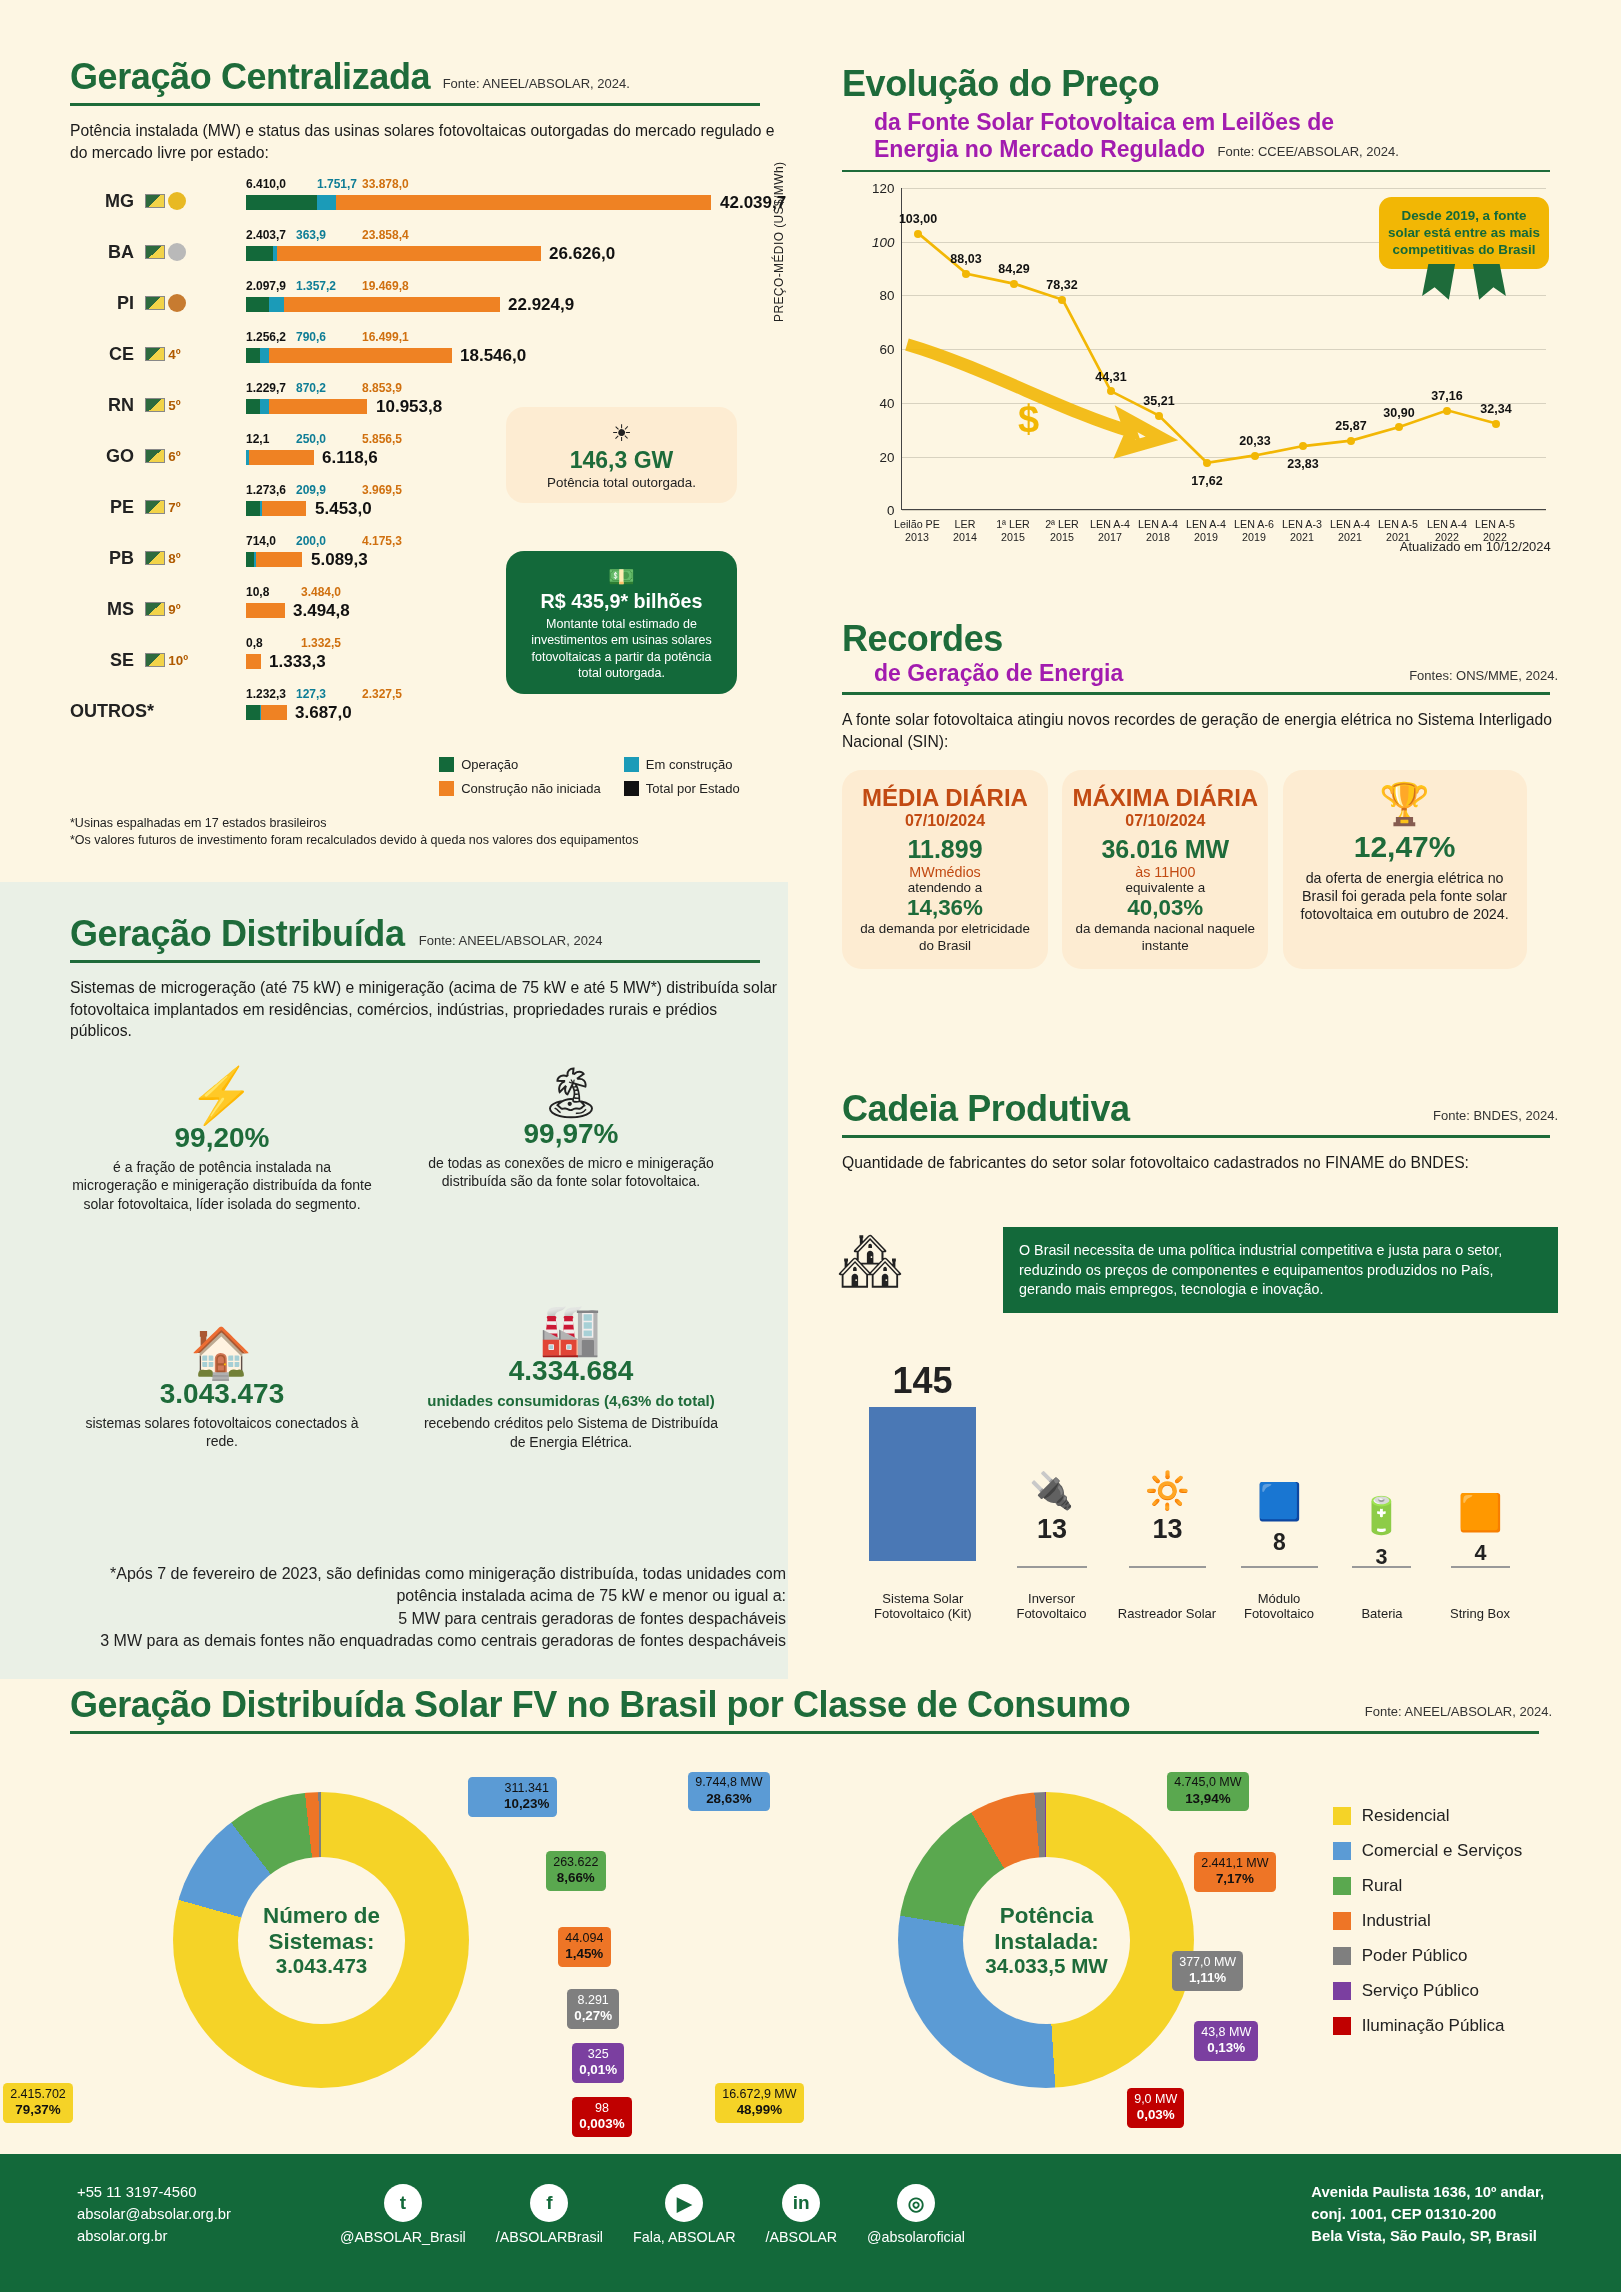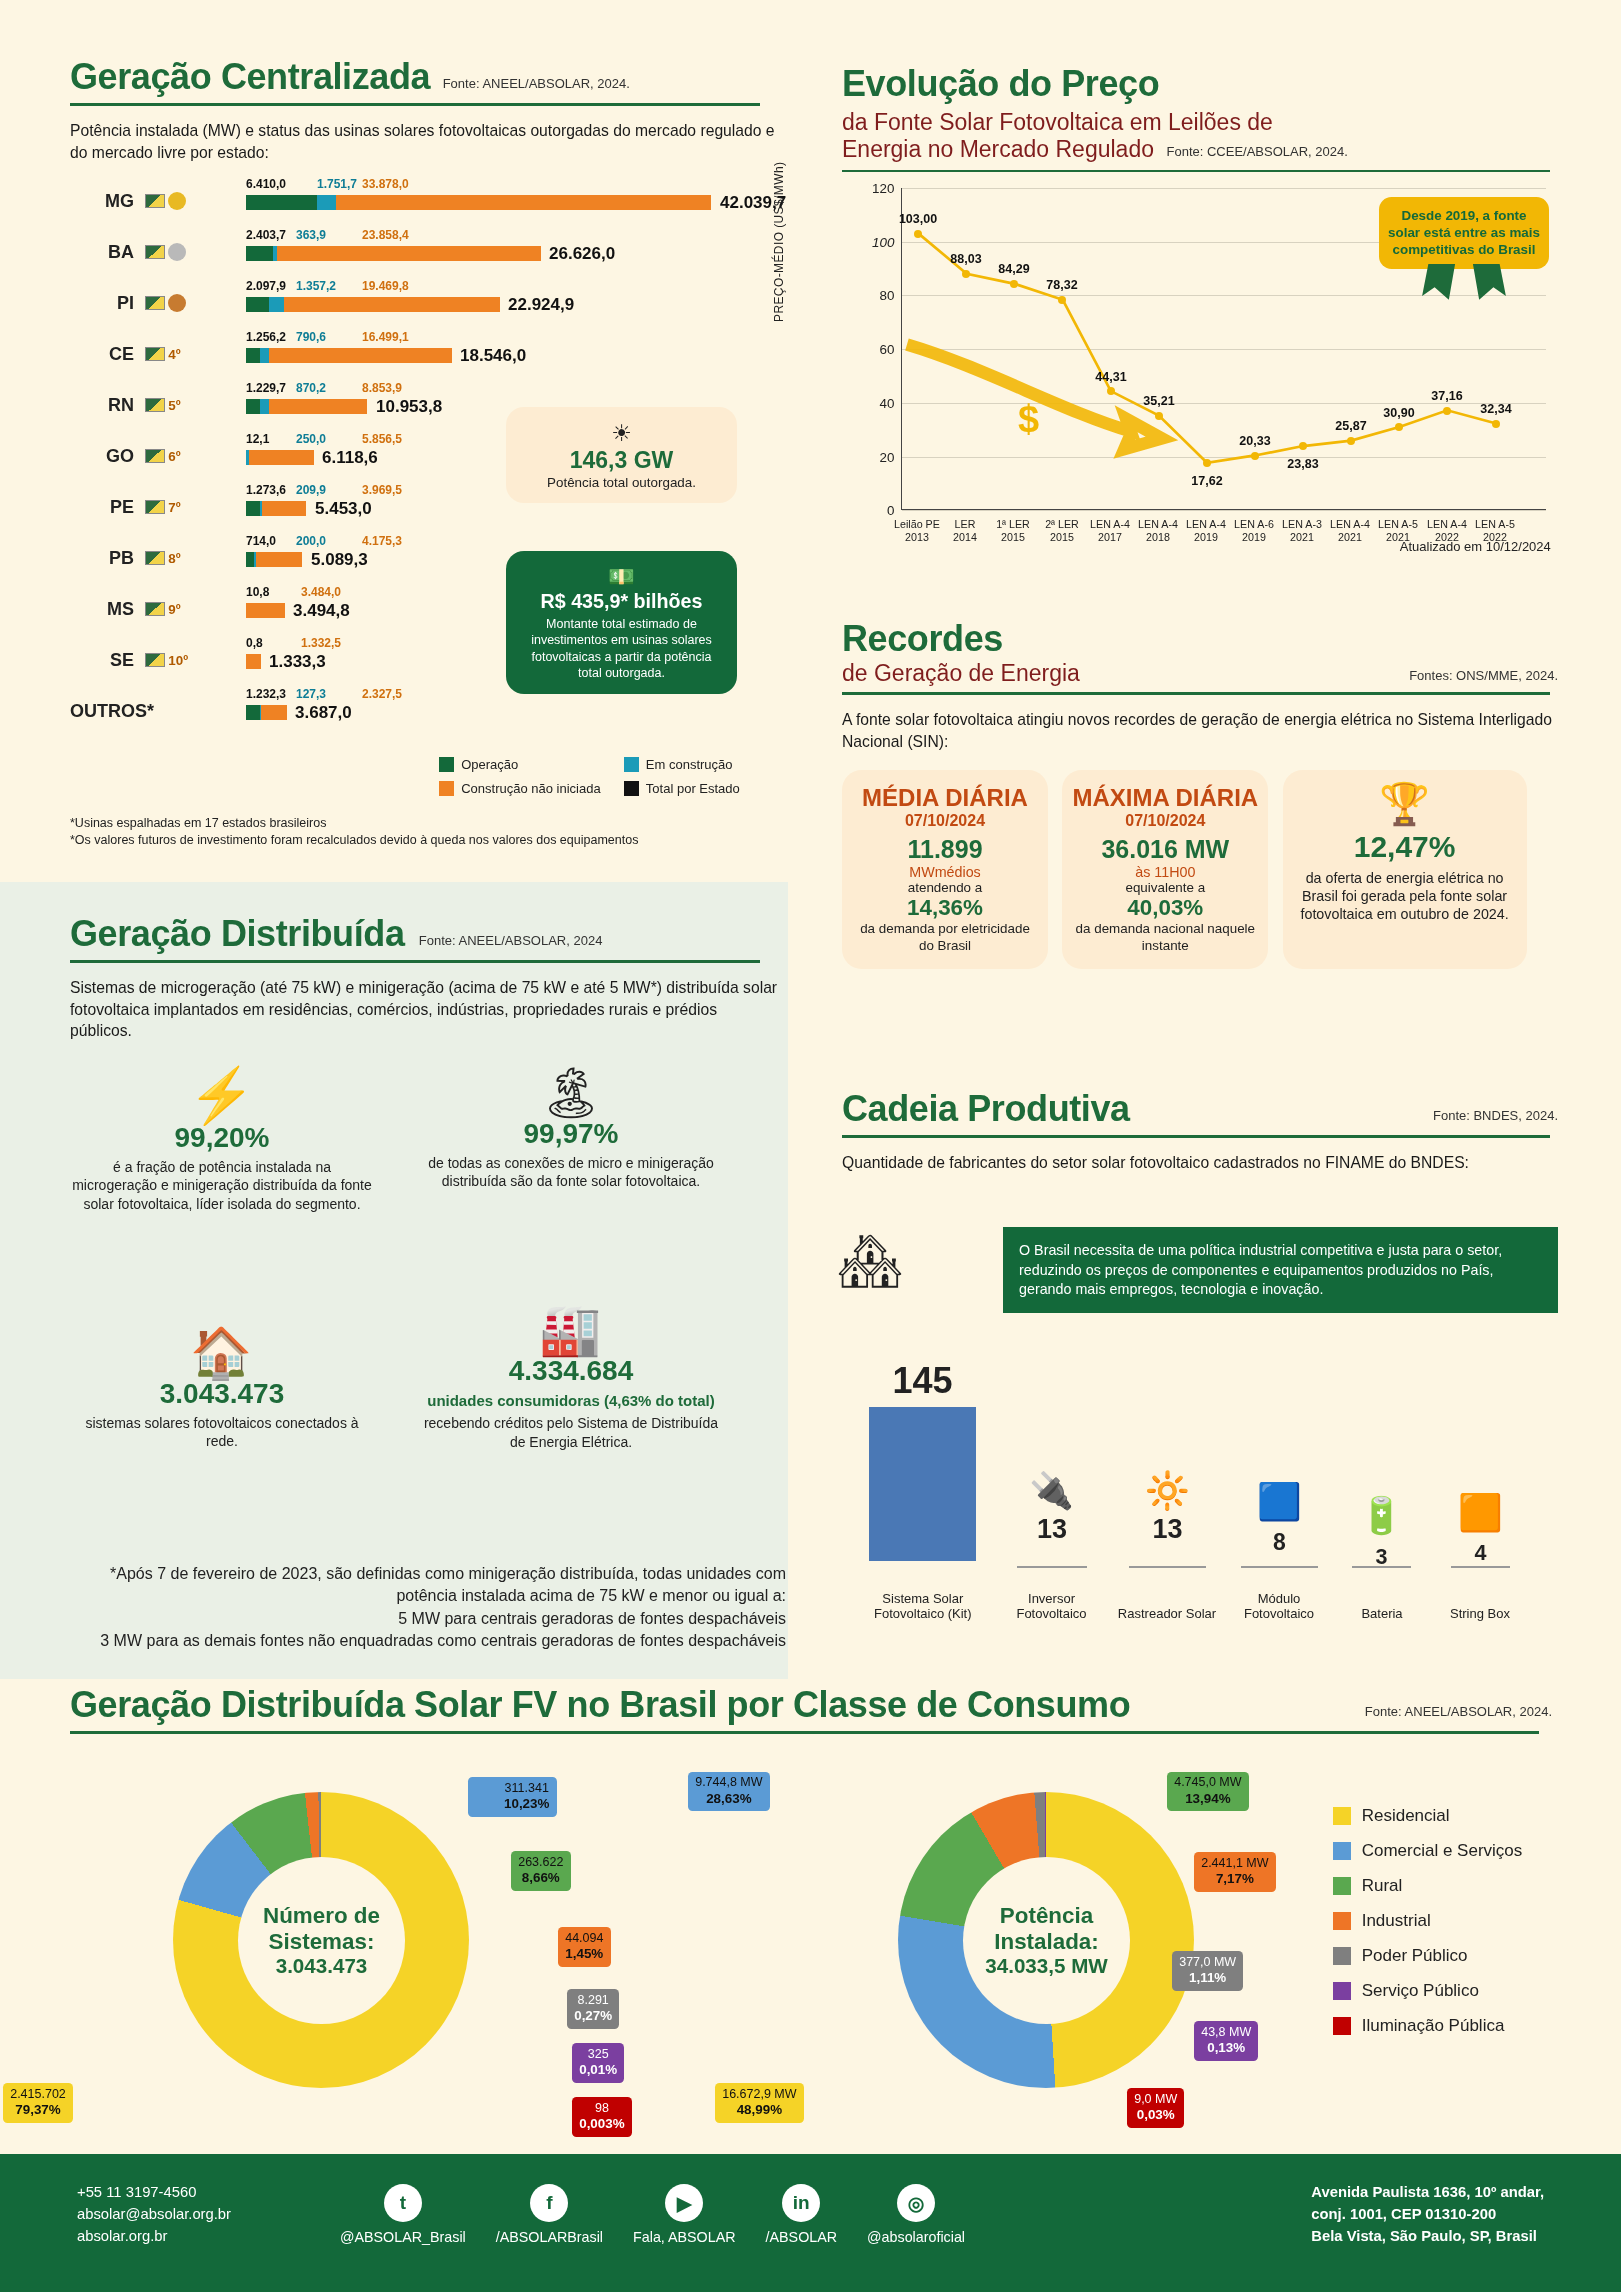--- a/index.html
+++ b/index.html
@@ -9,21 +9,21 @@
     font-family:"Liberation Sans", sans-serif;
     background:#fdf6e3;
     color:#222;
     position:relative;
     overflow:hidden;
   }
   .page { position:relative; width:1621px; height:2293px; background:#fdf6e3; }
 
   
   .sec-title { font-size:36px; font-weight:bold; color:#1e6b3a; letter-spacing:-0.4px; }
-  .sec-sub   { font-size:23px; font-weight:normal; color:#7f1d1d; }
+  .sec-sub   { font-size:23px; font-weight:bold; color:#a21caf;margin-left:32px; }
   .src { font-size:13px; color:#333; }
   .rule { height:2.7px; background:#1e6b3a; }
   .body-txt { font-size:15.7px; line-height:1.35; color:#1a1a1a; }
 
   
   #gc { position:absolute; left:70px; top:56px; width:708px; }
   #gc .hdr { display:flex; align-items:flex-end; gap:12.5px; }
   #gc .rule { margin-top:5.4px; width:690px; }
   #gc .intro { margin-top:14.3px; }
 
@@ -573,21 +573,21 @@
       <div class="donut" id="donut2" style="left: 828px; top: 40px; background: conic-gradient(rgb(245, 211, 39) 0deg, rgb(245, 211, 39) 176.362deg, rgb(91, 155, 213) 176.362deg, rgb(91, 155, 213) 279.441deg, rgb(90, 168, 79) 279.441deg, rgb(90, 168, 79) 329.632deg, rgb(238, 117, 38) 329.632deg, rgb(238, 117, 38) 355.454deg, rgb(127, 127, 127) 355.454deg, rgb(127, 127, 127) 359.441deg, rgb(123, 63, 160) 359.441deg, rgb(123, 63, 160) 359.905deg, rgb(192, 0, 0) 359.905deg, rgb(192, 0, 0) 360deg);">
         <div class="hole">
           <div class="l1">Potência</div>
           <div class="l1">Instalada:</div>
           <div class="l2">34.033,5 MW</div>
         </div>
       </div>
       <div id="callouts1">
           <div class="cal" style="left: -67px; top: 331px; background: rgb(245, 211, 39); color: rgb(17, 17, 17);"><div>2.415.702</div><b>79,37%</b></div>
           <div class="cal" style="left: 398px; top: 25px; background: rgb(91, 155, 213); color: rgb(17, 17, 17); padding-left: 36px;"><div>311.341</div><b>10,23%</b></div>
-          <div class="cal" style="left: 441px; top: 99px; background: rgb(90, 168, 79); color: rgb(17, 17, 17);"><div>263.622</div><b>8,66%</b></div>
+          <div class="cal" style="left: 476px; top: 99px; background: rgb(90, 168, 79); color: rgb(17, 17, 17);"><div>263.622</div><b>8,66%</b></div>
           <div class="cal" style="left: 488px; top: 175px; background: rgb(238, 117, 38); color: rgb(17, 17, 17);"><div>44.094</div><b>1,45%</b></div>
           <div class="cal" style="left: 497px; top: 237px; background: rgb(127, 127, 127); color: rgb(255, 255, 255);"><div>8.291</div><b>0,27%</b></div>
           <div class="cal" style="left: 502px; top: 291px; background: rgb(123, 63, 160); color: rgb(255, 255, 255);"><div>325</div><b>0,01%</b></div>
           <div class="cal" style="left: 502px; top: 345px; background: rgb(192, 0, 0); color: rgb(255, 255, 255);"><div>98</div><b>0,003%</b></div>
         </div>
       <div id="callouts2">
           <div class="cal" style="left: 645px; top: 331px; background: rgb(245, 211, 39); color: rgb(17, 17, 17);"><div>16.672,9 MW</div><b>48,99%</b></div>
           <div class="cal" style="left: 618px; top: 19.7px; background: rgb(91, 155, 213); color: rgb(17, 17, 17);"><div>9.744,8 MW</div><b>28,63%</b></div>
           <div class="cal" style="left: 1097px; top: 19.7px; background: rgb(90, 168, 79); color: rgb(17, 17, 17);"><div>4.745,0 MW</div><b>13,94%</b></div>
           <div class="cal" style="left: 1124px; top: 100px; background: rgb(238, 117, 38); color: rgb(17, 17, 17);"><div>2.441,1 MW</div><b>7,17%</b></div>

